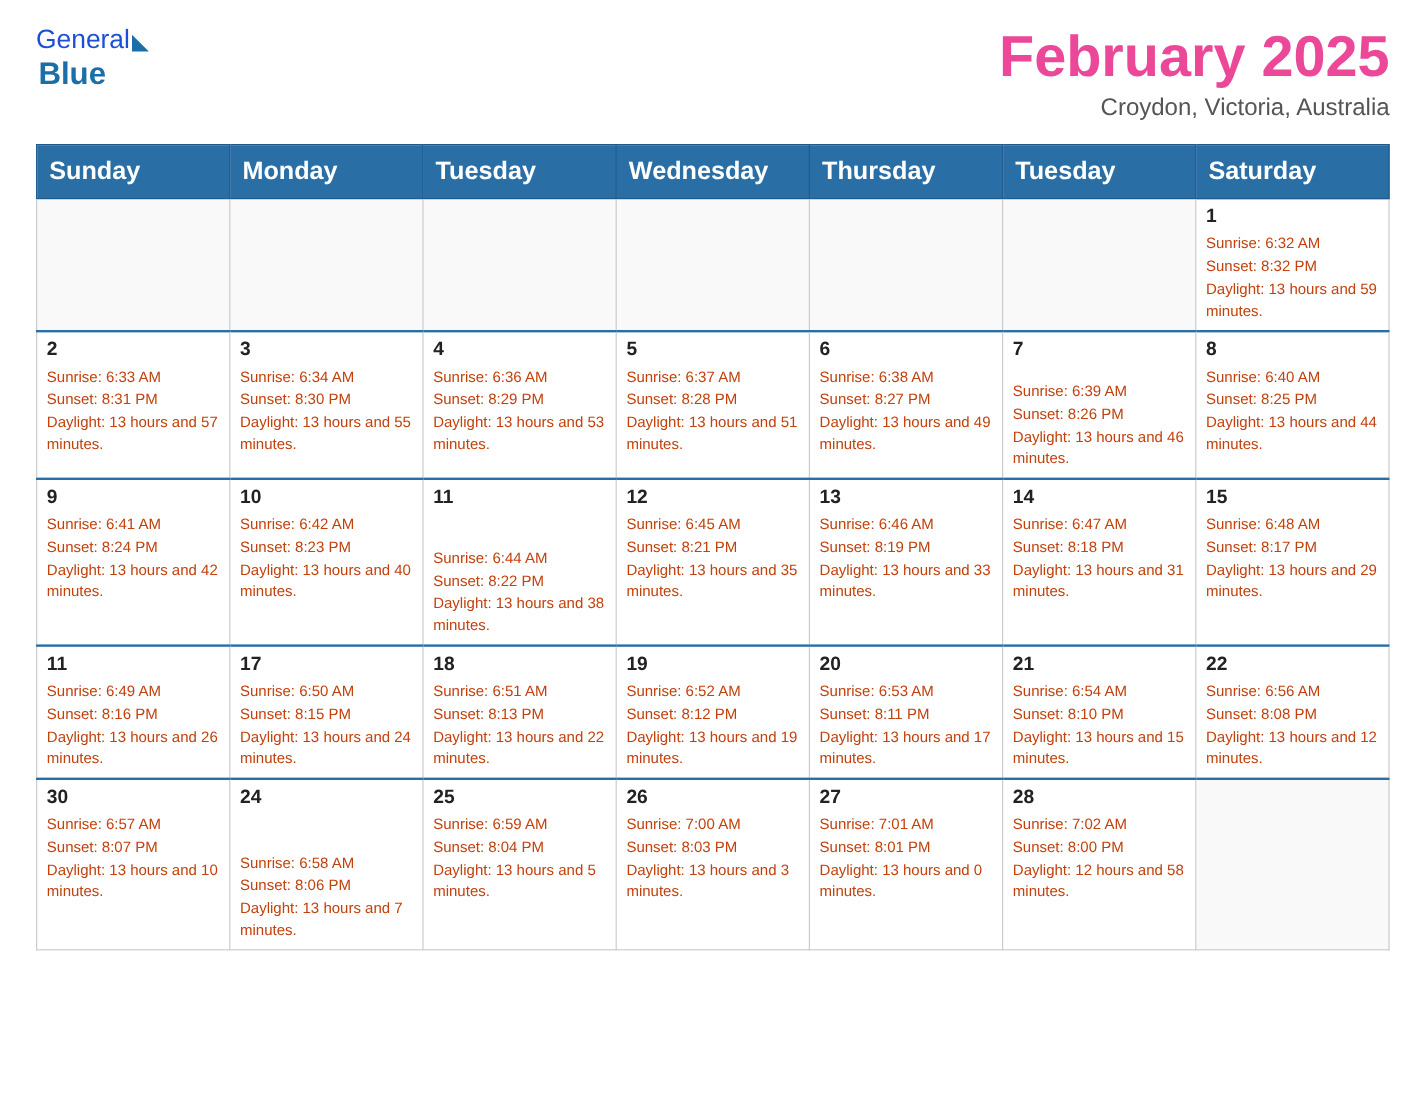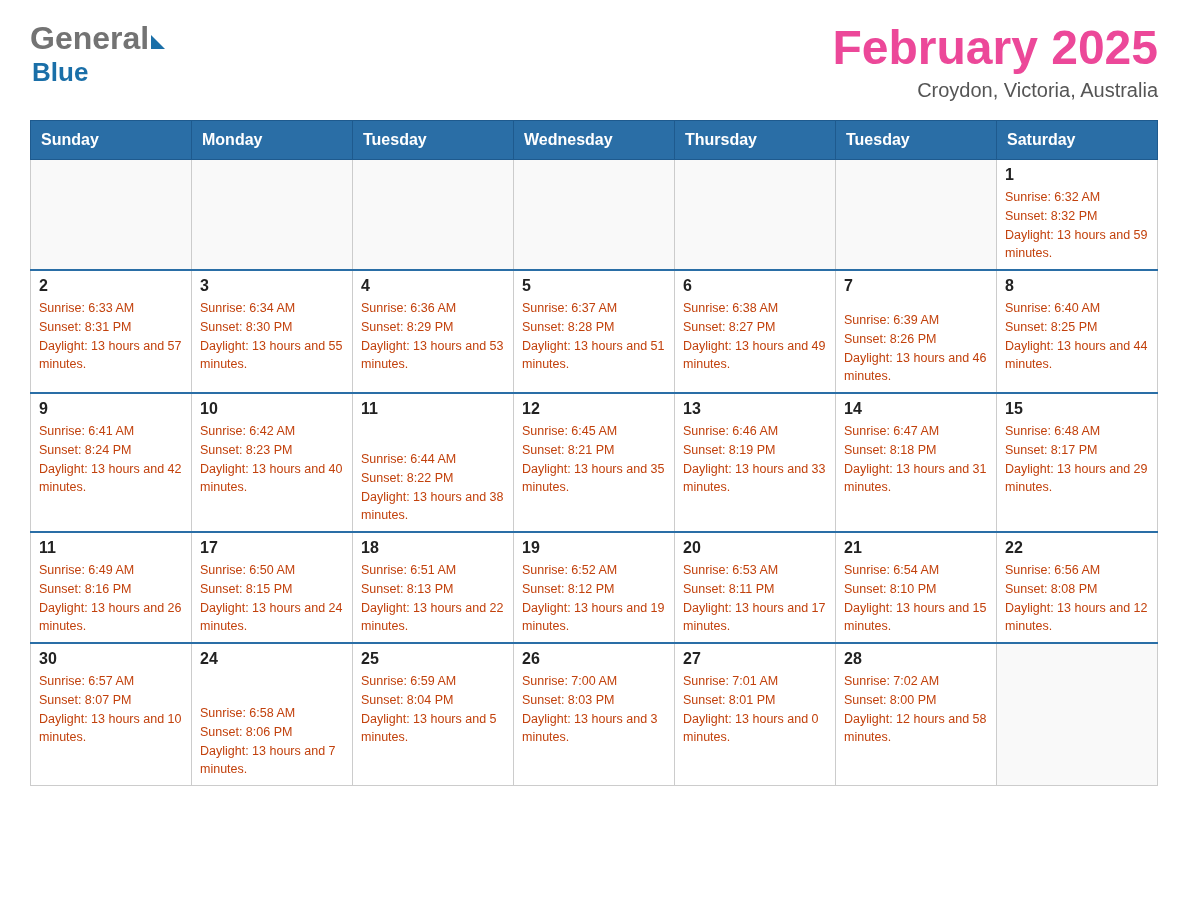--- a/index.html
+++ b/index.html
@@ -15,23 +15,23 @@
       justify-content: space-between;
       align-items: flex-start;
       margin-bottom: 18px;
     }
     .logo {
       display: flex;
       align-items: center;
       gap: 0;
     }
     .logo-text-general {
-      font-size: 32px;
-      font-weight: bold;
-      color: #737373;
+      font-size: 22px;
+      font-weight: normal;
+      color: #1d4ed8;
     }
     .logo-arrow {
       width: 0;
       height: 0;
       border-left: 14px solid #1a6fa8;
       border-top: 14px solid transparent;
       border-bottom: 0px solid transparent;
       margin-top: 6px;
       margin-left: 2px;
     }
@@ -68,21 +68,21 @@
     .calendar {
       width: 100%;
       border-collapse: collapse;
       border: 1px solid #aaa;
     }
     .calendar th {
       background-color: #2a6ea6;
       color: #fff;
       text-align: left;
       padding: 10px 10px;
-      font-size: 16px;
+      font-size: 21px;
       border: 1px solid #1e5a8e;
     }
     .calendar td {
       vertical-align: top;
       width: 14.28%;
       border: 1px solid #ccc;
       padding: 6px 8px;
       min-height: 100px;
       font-size: 13px;
       color: #333;

